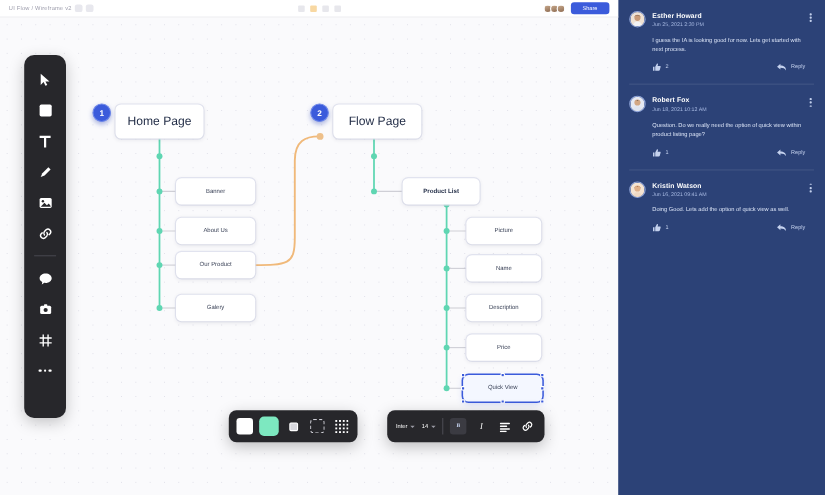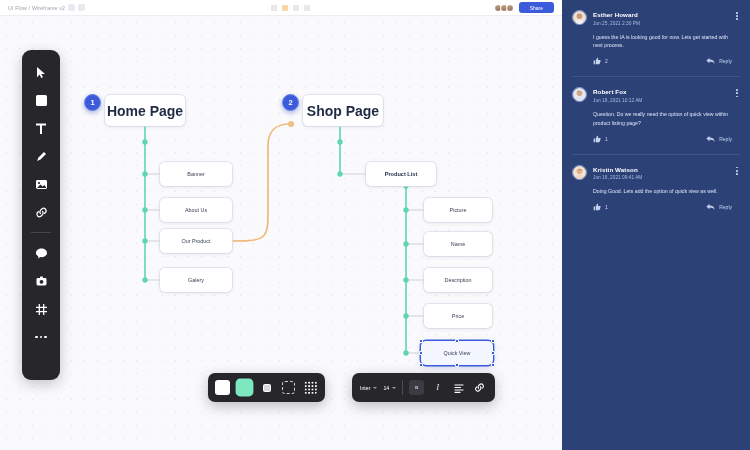--- a/index.html
+++ b/index.html
@@ -74,21 +74,21 @@
   .dots { display: flex; gap: 2.2px; }
   .dots i { width: 2.6px; height: 2.6px; background: #fff; border-radius: 50%; display:block; }
 
   
   .node {
     position: absolute; background: #ffffff; border-radius: 5px;
     box-shadow: 0 1px 4px rgba(30,35,70,.09), 0 0 0 1px rgba(225,228,240,.8);
     display: flex; align-items: center; justify-content: center;
     color: #1f2a44; text-align: center;
   }
-  .node.root { font-size: 14px; font-weight: bold; }
+  .node.root { font-size: 11px; font-weight: normal; }
   .node.mid  { font-size: 5.6px; font-weight: bold; }
   .node.leaf { font-size: 5.4px; color: #3a4257; }
   .node.selected {
     box-shadow: 0 0 0 1.4px #3b5bdb, 0 2px 7px rgba(59,91,219,.22);
     background: #f4f7ff;
   }
   .hnd {
     position: absolute; width: 4px; height: 4px; background: #3b5bdb;
     border: 1px solid #fff; border-radius: 1px;
   }
@@ -232,21 +232,21 @@
     <div class="badge" style="left:84px;top:78px">1</div>
     <div class="badge" style="left:282px;top:78px">2</div>
 
     <div class="node root" style="left:105px;top:79px;width:80px;height:31px">Home Page</div>
 
     <div class="node leaf" style="left:160px;top:146px;width:72px;height:24px">Banner</div>
     <div class="node leaf" style="left:160px;top:182px;width:72px;height:24px">About Us</div>
     <div class="node leaf" style="left:160px;top:213px;width:72px;height:24px">Our Product</div>
     <div class="node leaf" style="left:160px;top:252px;width:72px;height:24px">Galery</div>
 
-    <div class="node root" style="left:303px;top:79px;width:80px;height:31px">Shop Page</div>
+    <div class="node root" style="left:303px;top:79px;width:80px;height:31px">Flow Page</div>
 
     <div class="node mid" style="left:366px;top:146px;width:70px;height:24px">Product List</div>
 
     <div class="node leaf" style="left:424px;top:182px;width:68px;height:24px">Picture</div>
     <div class="node leaf" style="left:424px;top:216px;width:68px;height:24px">Name</div>
     <div class="node leaf" style="left:424px;top:252px;width:68px;height:24px">Description</div>
     <div class="node leaf" style="left:424px;top:288px;width:68px;height:24px">Price</div>
 
     <div class="node leaf selected" style="left:421px;top:325px;width:72px;height:24px">
       <span>Quick View</span>

